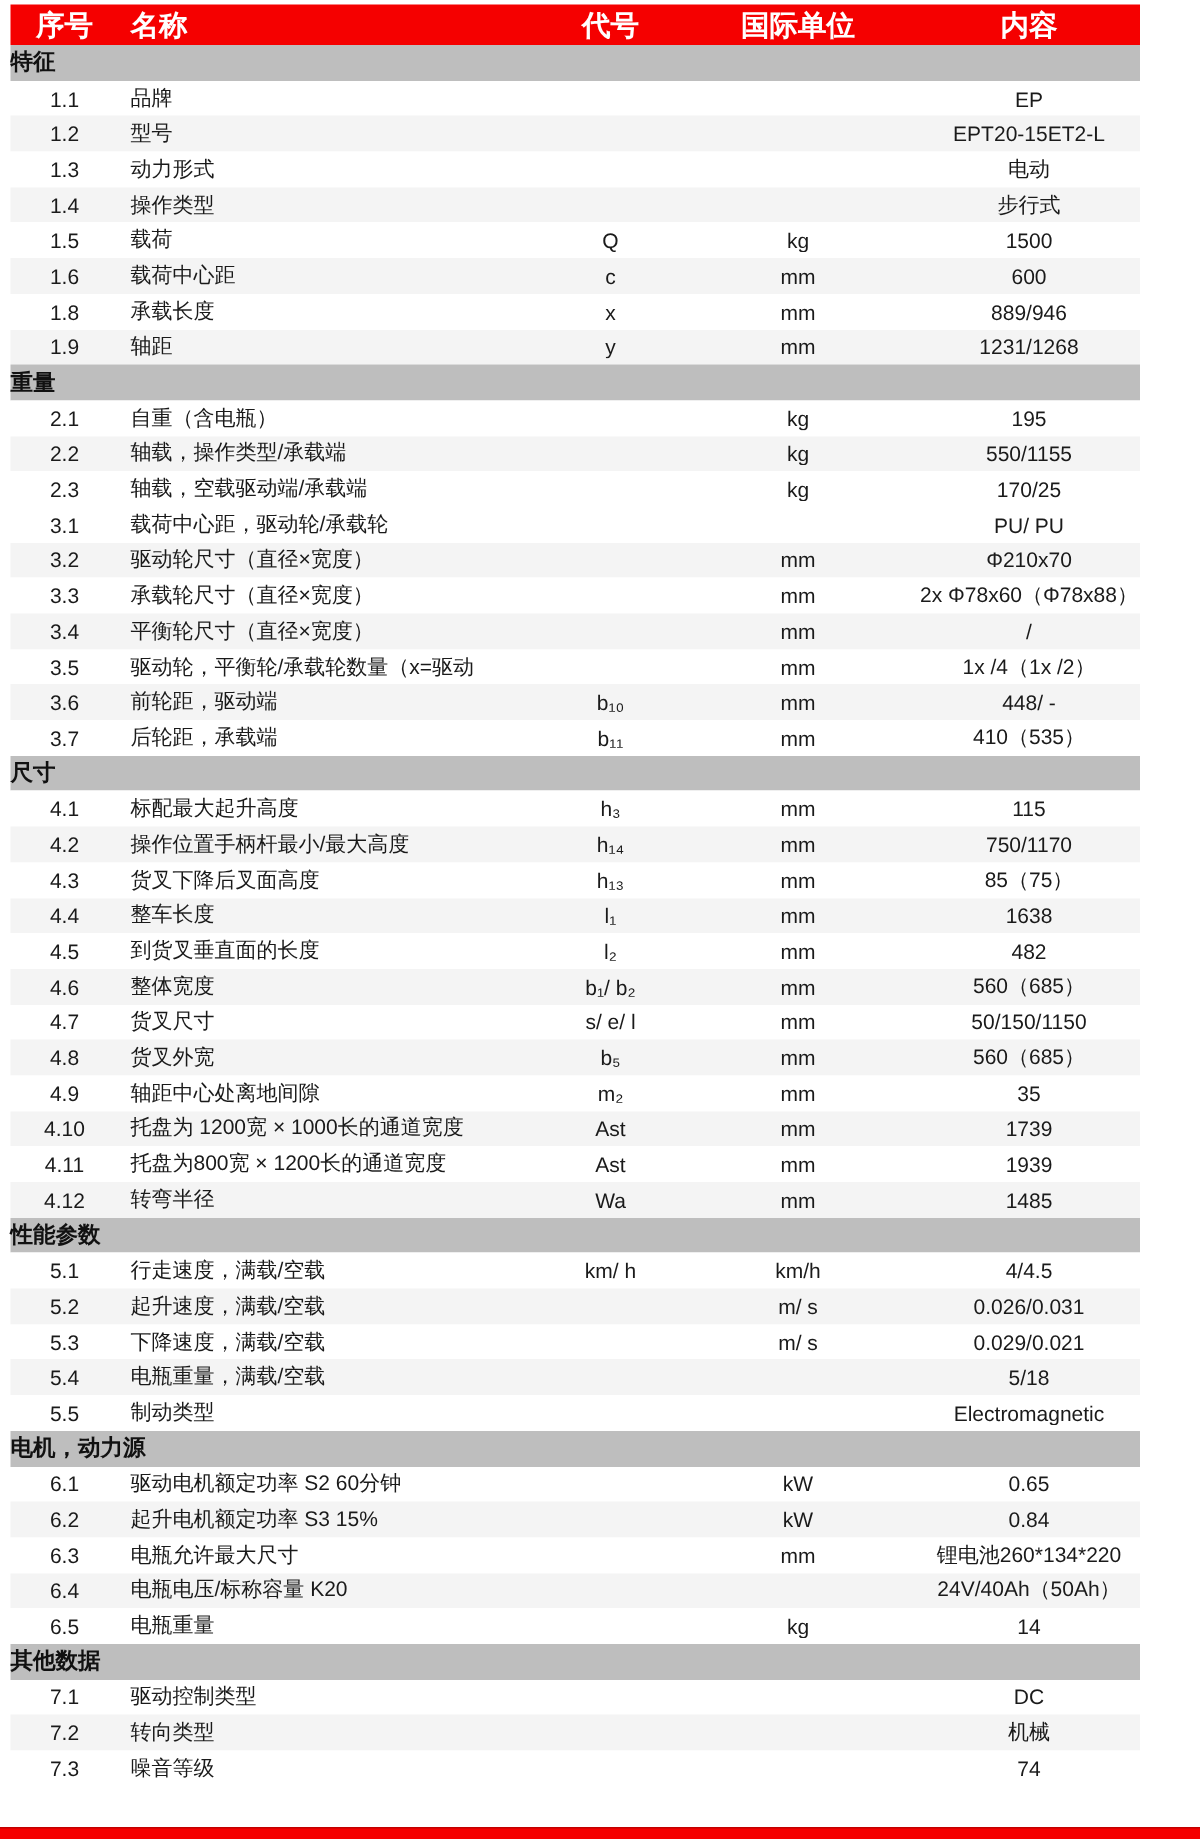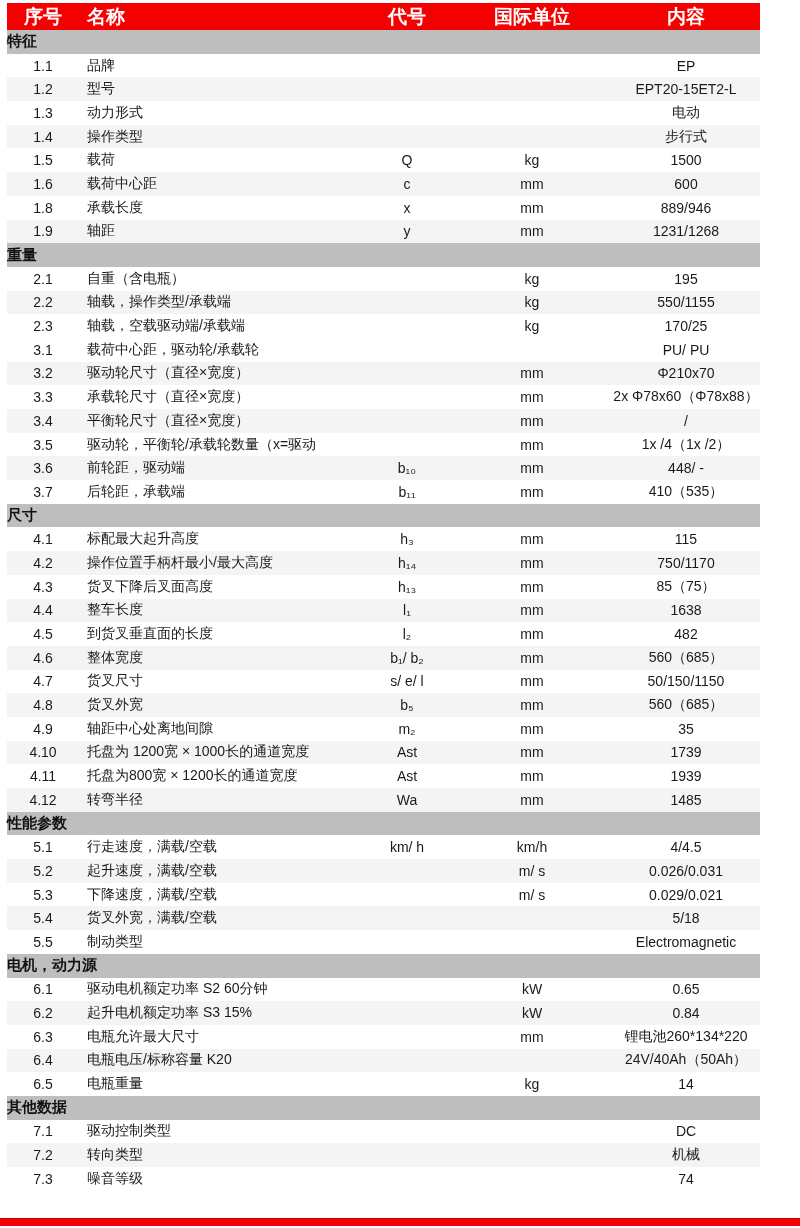--- a/index.html
+++ b/index.html
@@ -333,21 +333,21 @@
   <div class="row">
     <div class="cell c-no">5.3</div>
     <div class="cell c-name">下降速度，满载/空载</div>
     <div class="cell c-code"></div>
     <div class="cell c-unit">m/ s</div>
     <div class="cell c-value">0.029/0.021</div>
   </div>
 
   <div class="row stripe">
     <div class="cell c-no">5.4</div>
-    <div class="cell c-name">货叉外宽，满载/空载</div>
+    <div class="cell c-name">电瓶重量，满载/空载</div>
     <div class="cell c-code"></div>
     <div class="cell c-unit"></div>
     <div class="cell c-value">5/18</div>
   </div>
 
   <div class="row">
     <div class="cell c-no">5.5</div>
     <div class="cell c-name">制动类型</div>
     <div class="cell c-code"></div>
     <div class="cell c-unit"></div>

